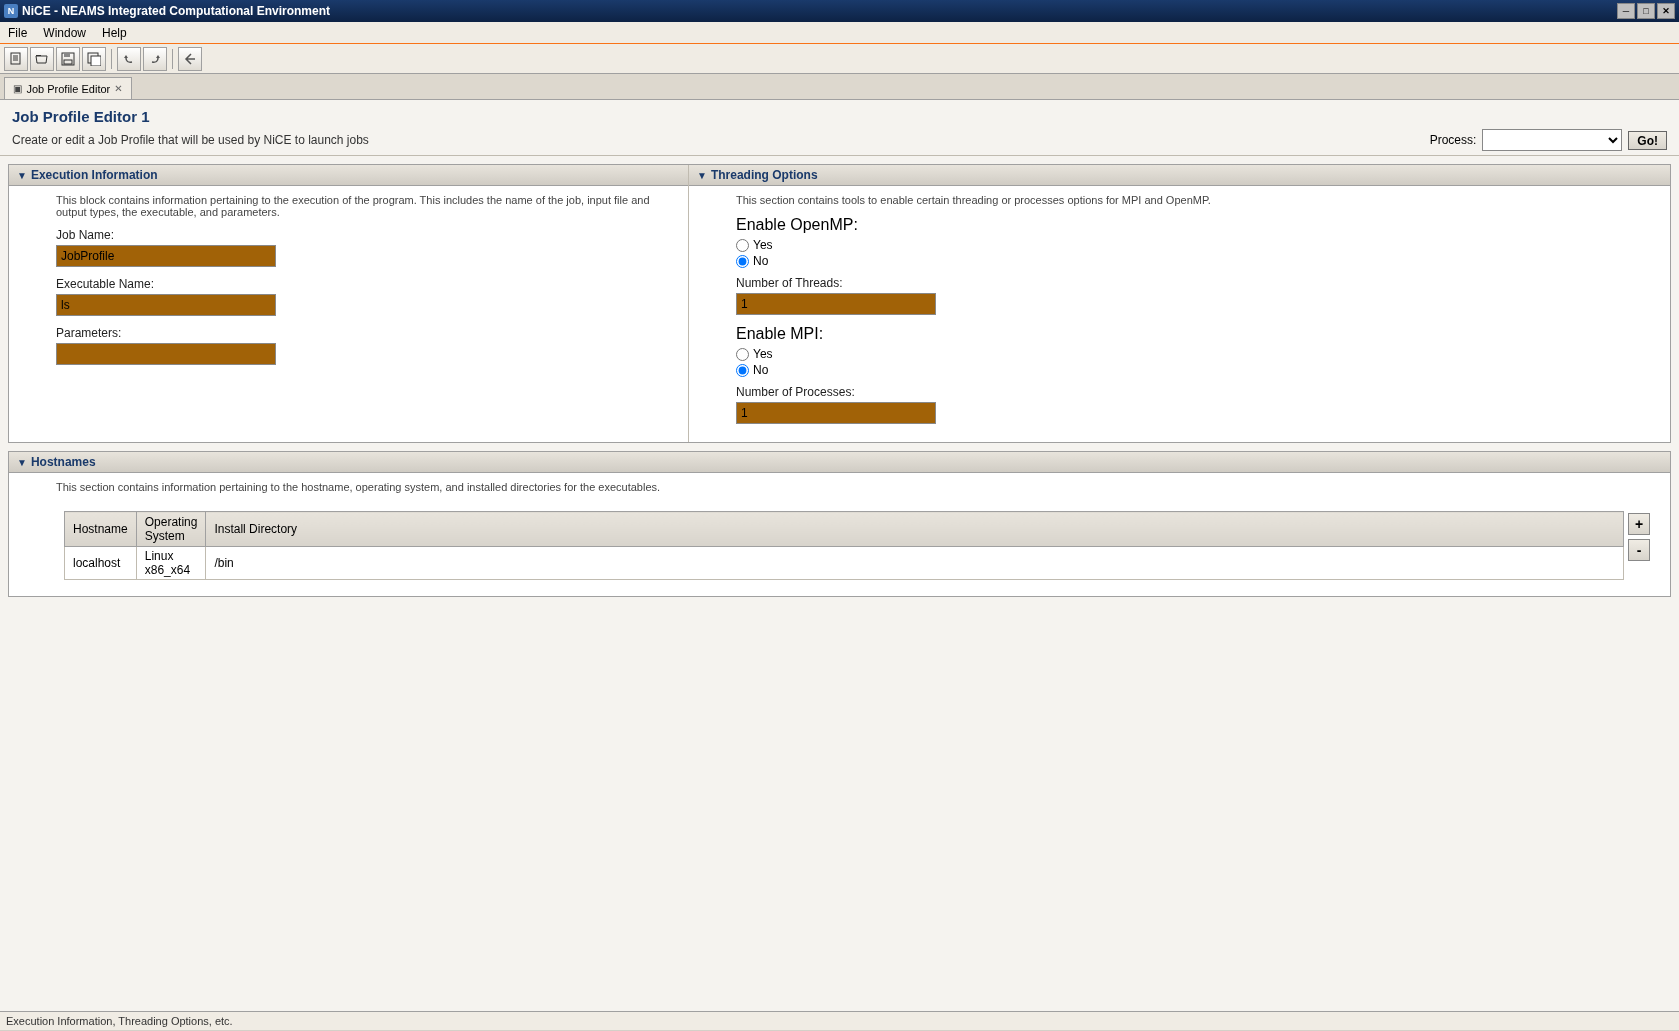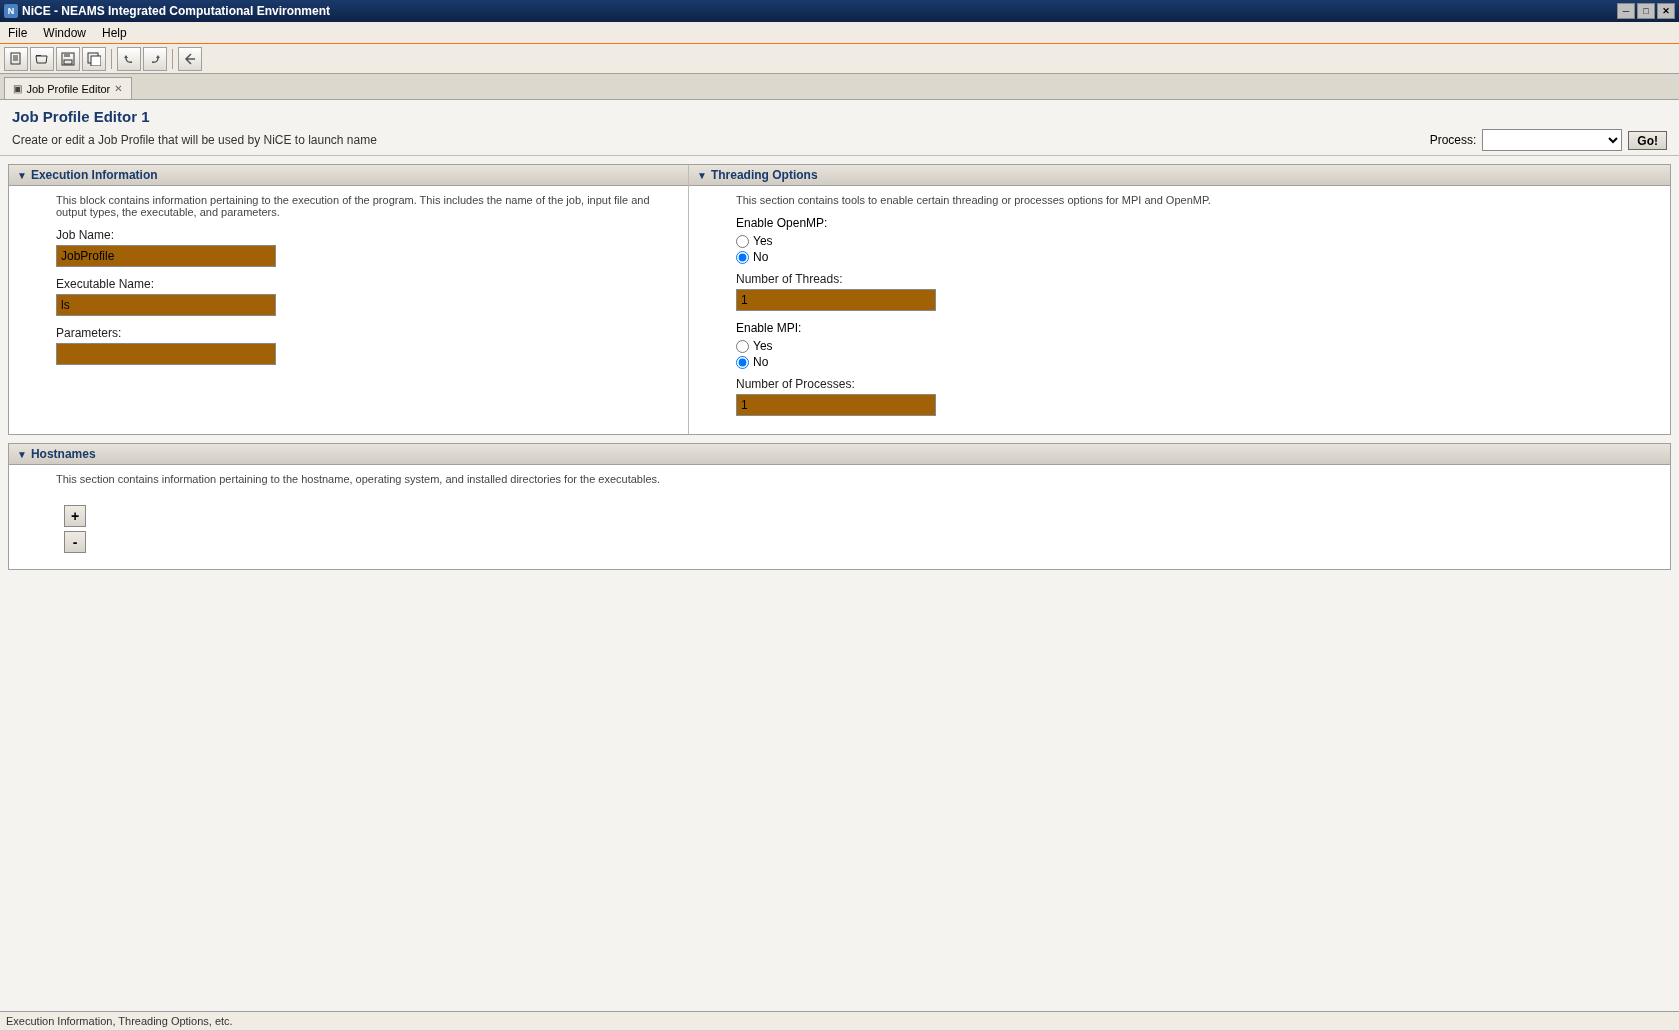--- a/index.html
+++ b/index.html
@@ -236,21 +236,21 @@
       background: #a16207;
       padding: 1px 4px;
       font-size: 12px;
     }
 
     
     .radio-group {
       margin-bottom: 8px;
     }
     .radio-label {
-      font-size: 12px;
+      font-size: 16px;
       margin-bottom: 4px;
     }
     .radio-option {
       display: flex;
       align-items: center;
       gap: 4px;
       margin-bottom: 2px;
       font-size: 12px;
     }
 
@@ -419,21 +419,21 @@
     <span>Job Profile Editor</span>
     <span class="tab-close">✕</span>
   </div>
 </div>
 
 <div class="main-content">
 
   <div class="page-header">
     <div class="page-title">Job Profile Editor 1</div>
     <div class="page-subtitle-row">
-      <div class="page-description">Create or edit a Job Profile that will be used by NiCE to launch name</div>
+      <div class="page-description">Create or edit a Job Profile that will be used by NiCE to launch jobs</div>
       <div class="process-row">
         <span class="process-label">Process:</span>
         <select class="process-select"></select>
         <button class="go-btn">Go!</button>
       </div>
     </div>
   </div>
 
   <div class="content-body">
 
@@ -510,20 +510,36 @@
     </div>
 
     <div class="hostnames-section">
       <div class="section-header">
         <span class="section-arrow">▼</span>
         <span>Hostnames</span>
       </div>
       <div class="section-body">
         <div class="section-desc">This section contains information pertaining to the hostname, operating system, and installed directories for the executables.</div>
         <div class="host-table-container">
+          <table class="host-table">
+            <thead>
+              <tr>
+                <th>Hostname</th>
+                <th>Operating System</th>
+                <th class="install-dir-col">Install Directory</th>
+              </tr>
+            </thead>
+            <tbody>
+              <tr>
+                <td>localhost</td>
+                <td>Linux x86_x64</td>
+                <td>/bin</td>
+              </tr>
+            </tbody>
+          </table>
           <div class="table-btn-col">
             <button class="table-btn">+</button>
             <button class="table-btn">-</button>
           </div>
         </div>
       </div>
     </div>
 
     <div style="flex: 1; min-height: 200px;"></div>
 

